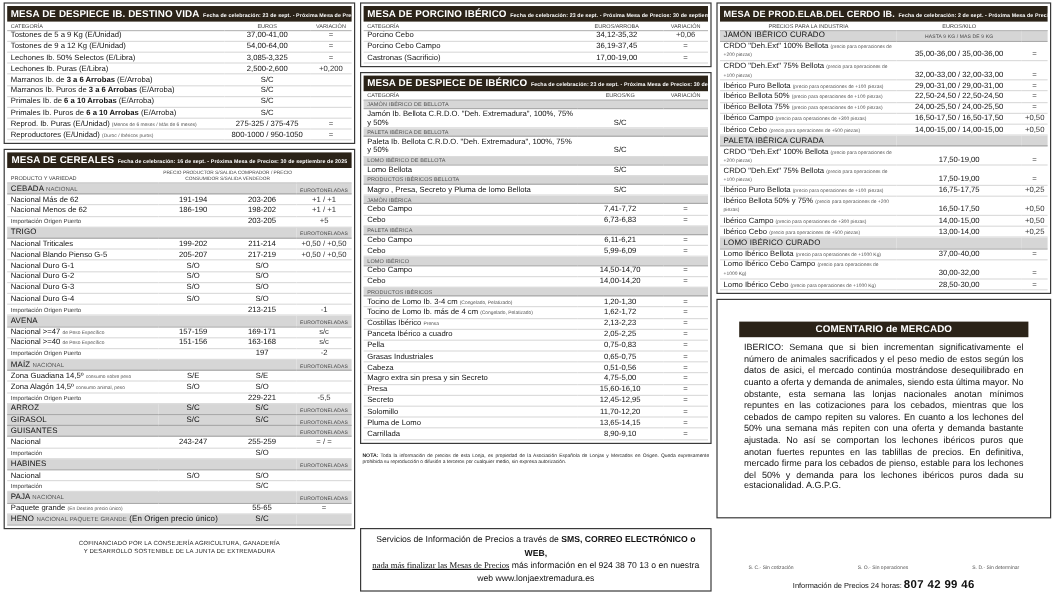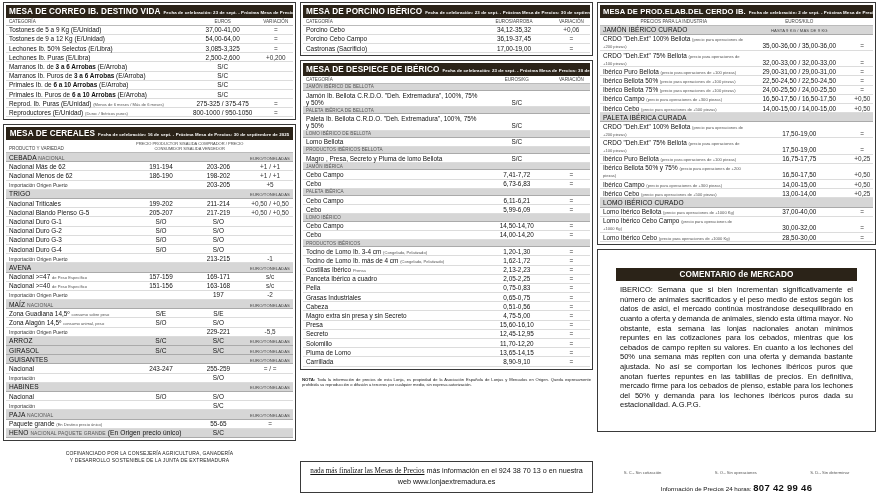--- a/index.html
+++ b/index.html
@@ -74,21 +74,21 @@
 </style>
 </head>
 <body>
 
 <div class="page">
 
   <div class="col col1">
 
     <div class="panel">
       <div class="bar">
-        <span class="t">MESA DE CORREO IB. DESTINO VIDA</span><span class="sub">Fecha de celebración: 23 de sept. - Próxima Mesa de Precios: 30 de septiembre de 2025</span>
+        <span class="t">MESA DE DESPIECE IB. DESTINO VIDA</span><span class="sub">Fecha de celebración: 23 de sept. - Próxima Mesa de Precios: 30 de septiembre de 2025</span>
       </div>
       <table>
         <colgroup>
             <col style="width:63%">
             <col style="width:25%">
             <col style="width:12%">
           </colgroup>
         <tbody>
             <tr class="colhead">
           <td class="sc">CATEGORÍA</td>
@@ -556,20 +556,23 @@
     </div>
 
     <div class="note">
       <b>NOTA:</b><span> Toda la información de precios de esta Lonja, es propiedad de la Asociación Española de Lonjas y Mercados en Origen. Queda expresamente prohibida su reproducción o difusión a terceros por cualquier medio, sin expresa autorización.</span>
     </div>
 
     <div class="spacer"></div>
 
     <div class="svcbox">
       <div>
+        <span>Servicios de Información de Precios a través de </span><b>SMS, CORREO ELECTRÓNICO o  WEB,</b>
+      </div>
+      <div>
         <span class="u">nada más finalizar las Mesas de Precios</span><span> más información en el 924 38 70 13 o en nuestra</span>
       </div>
       <div>web www.lonjaextremadura.es</div>
     </div>
   </div>
 
   <div class="col col3">
 
     <div class="panel">
       <div class="bar">

